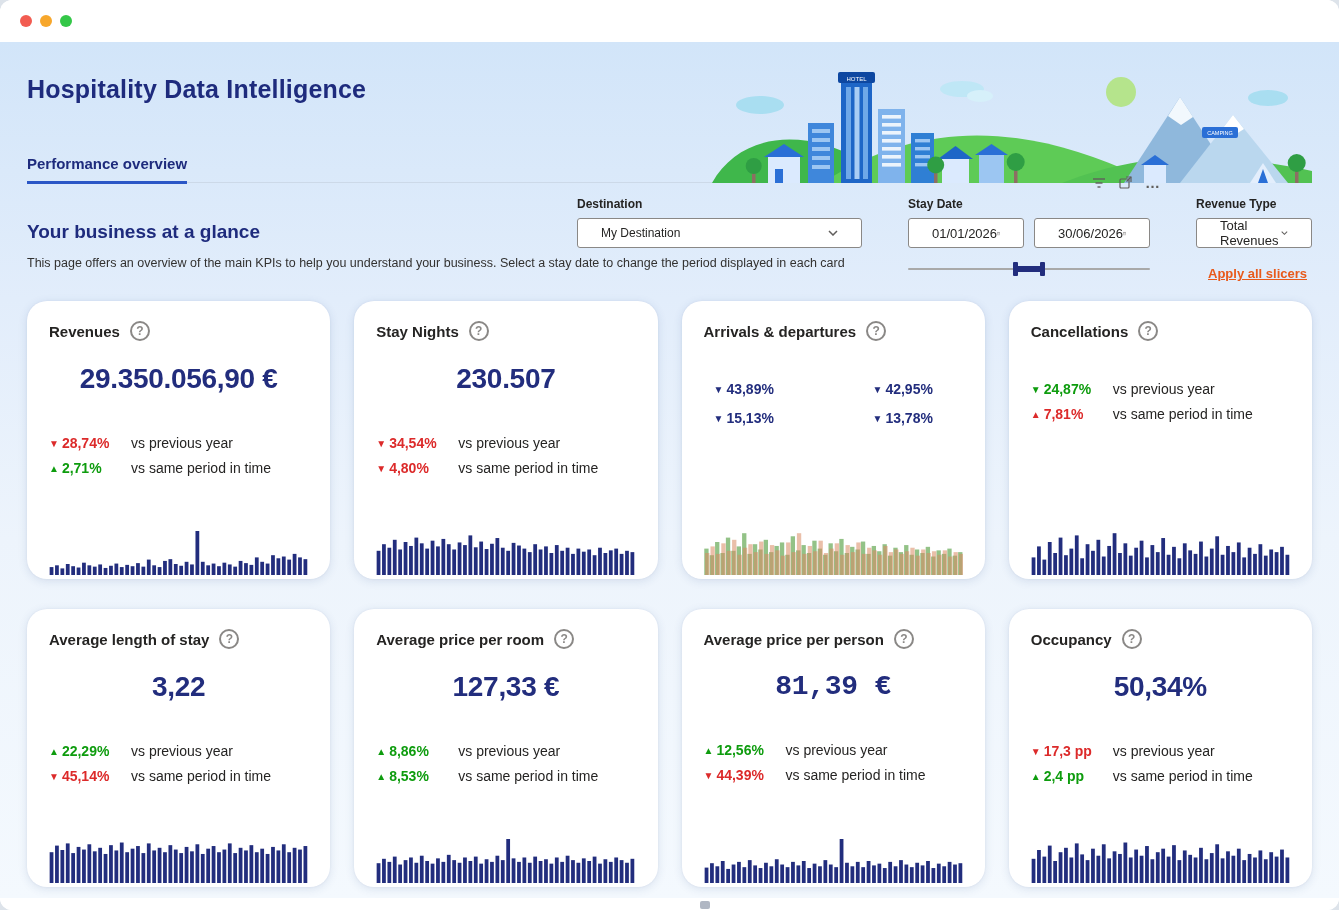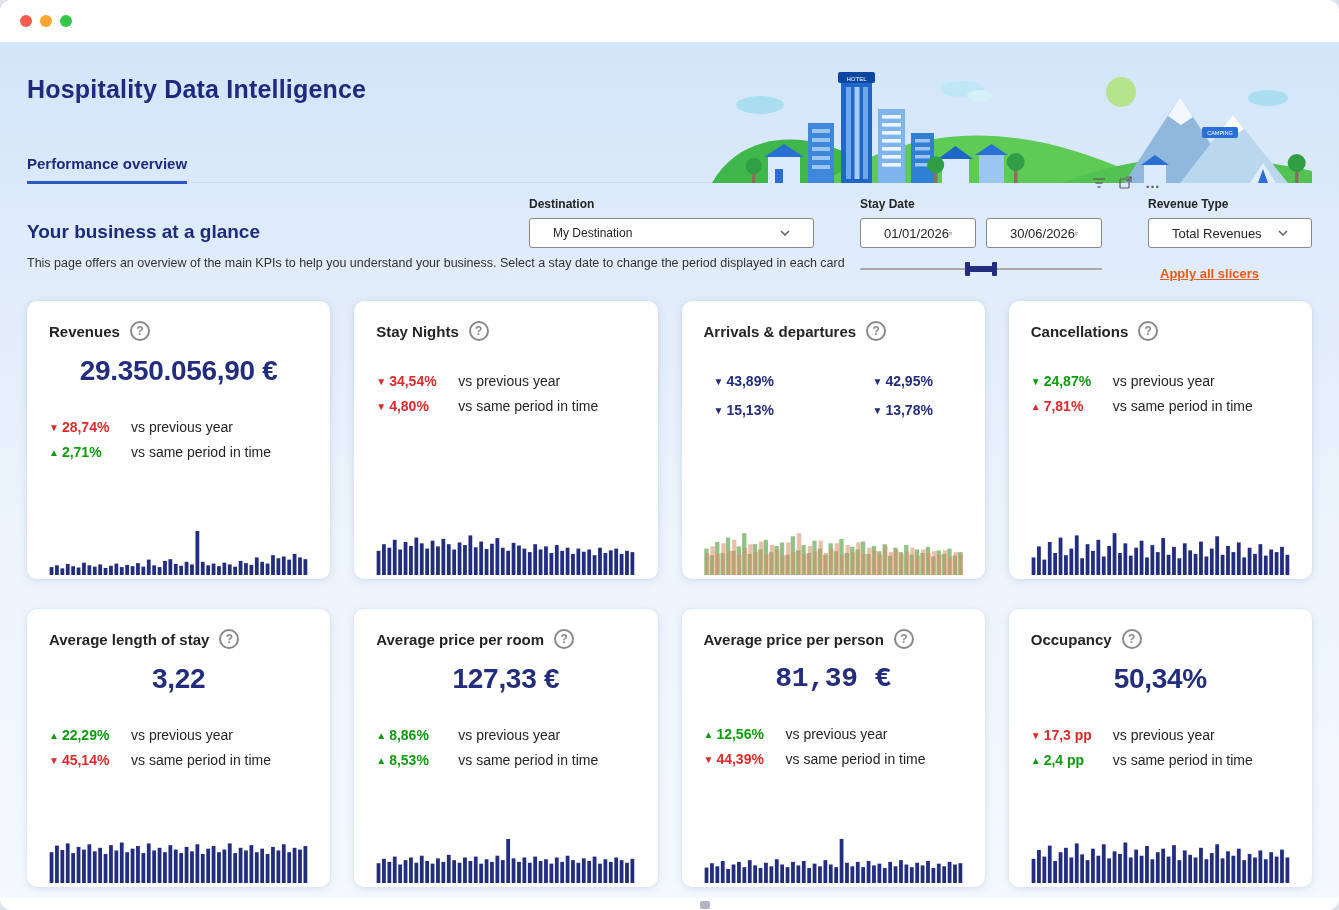--- a/index.html
+++ b/index.html
@@ -26,33 +26,33 @@
   
   .overview-row { display:flex; margin-top:14px; align-items:flex-start; }
   .intro { flex:1 1 auto; min-width:0; }
   .intro h2 { margin-top:24px; font-size:19px; font-weight:700; color:#1e2b7d; }
   .intro p { margin-top:13px; font-size:12.5px; color:#323130; white-space:nowrap; }
   .filters { display:flex; gap:46px; flex:0 0 auto; margin-left:auto; }
   .fgroup { display:flex; flex-direction:column; }
   .flabel { font-size:12px; font-weight:600; color:#252423; margin-bottom:7px; }
   .control { background:#fff; border:1px solid #8a8886; border-radius:3px; height:30px; display:flex; align-items:center; padding:0 23px; font-size:12px; color:#252423; cursor:pointer; }
   .dd { width:285px; justify-content:space-between; }
-  .dd.small { width:164px; font-size:13px; }
+  .dd.small { width:116px; font-size:13px; }
   .dates { display:flex; gap:10px; }
   .date { width:116px; justify-content:space-between; font-size:13px; cursor:text; }
   .slider { position:relative; height:16px; margin-top:13px; cursor:pointer; }
   .slider .track { position:absolute; left:0; right:0; top:7px; height:2px; background:#a9a9a9; border-radius:1px; }
   .slider .range { position:absolute; left:calc(50% - 13px); width:26px; top:5px; height:6px; background:#222d7d; }
   .slider .hdl { position:absolute; top:1px; width:5px; height:14px; background:#222d7d; border-radius:1px; cursor:ew-resize; }
   .hdl.l { left:calc(50% - 16px);} .hdl.r { left:calc(50% + 11px);}
   .apply-link { margin-top:18px; margin-left:12px; font-size:13px; font-weight:600; color:#e8591a; text-decoration:underline; cursor:pointer; }
 
   
   .grid8 { display:grid; grid-template-columns:repeat(4,1fr); column-gap:24px; row-gap:30px; margin-top:20px; }
-  .card { background:#fff; border-radius:10px; box-shadow:0 2px 10px rgba(40,70,130,.13), 0 0 2px rgba(40,70,130,.08); height:278px; padding:20px 22px 4px; display:flex; flex-direction:column; }
+  .card { background:#fff; border-radius:20px; box-shadow:0 2px 10px rgba(40,70,130,.13), 0 0 2px rgba(40,70,130,.08); height:278px; padding:20px 22px 4px; display:flex; flex-direction:column;gap:8px; }
   .card-head { display:flex; align-items:center; gap:10px; }
   .card-title { font-size:15px; font-weight:700; color:#252423; }
   .help { width:20px; height:20px; border:2px solid #8a8886; border-radius:50%; color:#8a8886; font-size:12px; font-weight:700; display:flex; align-items:center; justify-content:center; cursor:pointer; flex:0 0 auto; }
   .card-values { display:flex; justify-content:space-around; margin-top:14px; }
   .big-value { font-size:28px; font-weight:700; letter-spacing:-.3px; color:#222d7d; }
   .card-deltas { margin-top:32px; display:flex; flex-direction:column; gap:9px; }
   .card-deltas.grid { display:grid; grid-template-columns:150px 1fr; row-gap:13px; padding-left:10px; gap-column:0; }
   .delta-row { display:flex; align-items:center; }
   .delta-val { font-size:14px; font-weight:600; min-width:76px; display:inline-flex; align-items:center; }
   .tri { font-size:10px; margin-right:3px; }
@@ -287,20 +287,23 @@
             <rect x="240.64" y="24.88" width="3.73" height="21.12" fill="#222d7d"></rect>
             <rect x="245.97" y="28.40" width="3.73" height="17.60" fill="#222d7d"></rect>
             <rect x="251.31" y="30.16" width="3.73" height="15.84" fill="#222d7d"></rect>
           </svg>
       </div>
         <div class="card">
         <div class="card-head">
           <span class="card-title">Stay Nights</span>
           <span class="help">?</span>
         </div>
+        <div class="card-values">
+            <span class="big-value" style="color: rgb(34, 45, 125);">230.507</span>
+          </div>
         <div class="card-deltas">
             <div class="delta-row">
               <span class="delta-val" style="color: rgb(220, 42, 42);"><span class="tri">▼</span>34,54%</span>
               <span class="delta-label">vs previous year</span>
             </div>
             <div class="delta-row">
               <span class="delta-val" style="color: rgb(220, 42, 42);"><span class="tri">▼</span>4,80%</span>
               <span class="delta-label">vs same period in time</span>
             </div>
           </div>

